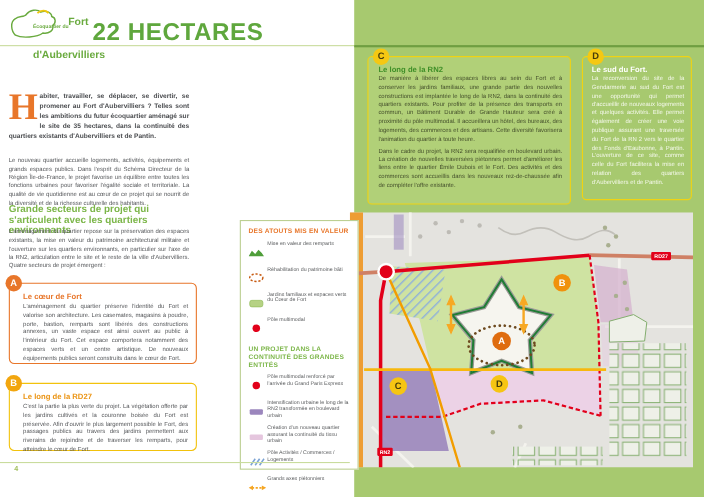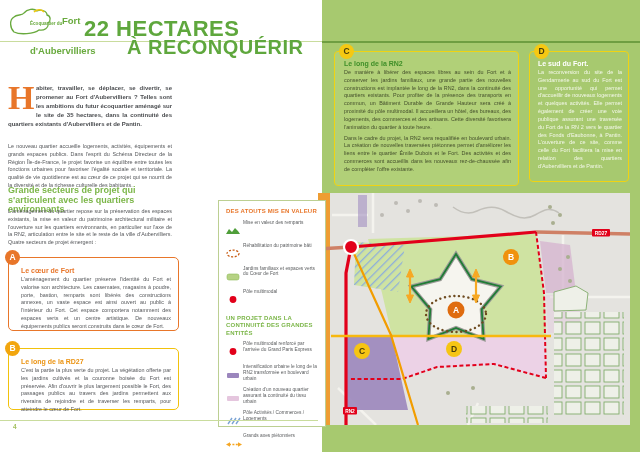--- a/index.html
+++ b/index.html
@@ -72,21 +72,20 @@
     <svg width="100" height="42">
       <path d="M8,28 C4,24 3,16 8,13 C11,10 16,12 18,9 C21,5 28,4 31,7 C35,5 41,7 41,11 C45,12 45,17 42,19 C43,24 38,27 33,26 C28,30 14,31 8,28 Z" fill="none" stroke="#69aa3e" stroke-width="1.3"></path>
       <path d="M28,8 C31,5 36,5 38,8" fill="none" stroke="#f0c70e" stroke-width="1.6"></path>
     </svg>
     <span class="l1">Écoquartier du</span>
     <span class="l2">Fort</span>
     <span class="l3">d'Aubervilliers</span>
   </div>
 
   <div class="abs" id="title1">22 HECTARES</div>
-  <div class="abs" id="title2">À RECONQUÉRIR</div>
 
   <div class="abs col" id="intro">
     <span id="dropcap">H</span><span>abiter, travailler, se déplacer, se divertir, se promener au Fort d'Aubervilliers ? Telles sont les ambitions du futur écoquartier aménagé sur le site de 35 hectares, dans la continuité des quartiers existants d'Aubervilliers et de Pantin.</span>
   </div>
 
   <div class="abs col body" id="p1">Le nouveau quartier accueille logements, activités, équipements et grands espaces publics. Dans l'esprit du Schéma Directeur de la Région Île-de-France, le projet favorise un équilibre entre toutes les fonctions urbaines pour favoriser l'égalité sociale et territoriale. La qualité de vie quotidienne est au cœur de ce projet qui se nourrit de la diversité et de la richesse culturelle des habitants.</div>
   <div class="abs col h2" id="h2b">Grande secteurs de projet qui s'articulent avec les quartiers environnants</div>
   <div class="abs col body" id="p2">L'aménagement du quartier repose sur la préservation des espaces existants, la mise en valeur du patrimoine architectural militaire et l'ouverture sur les quartiers environnants, en particulier sur l'axe de la RN2, articulation entre le site et le reste de la ville d'Aubervilliers. Quatre secteurs de projet émergent :</div>
 
   <div class="abs sector" id="boxA">

